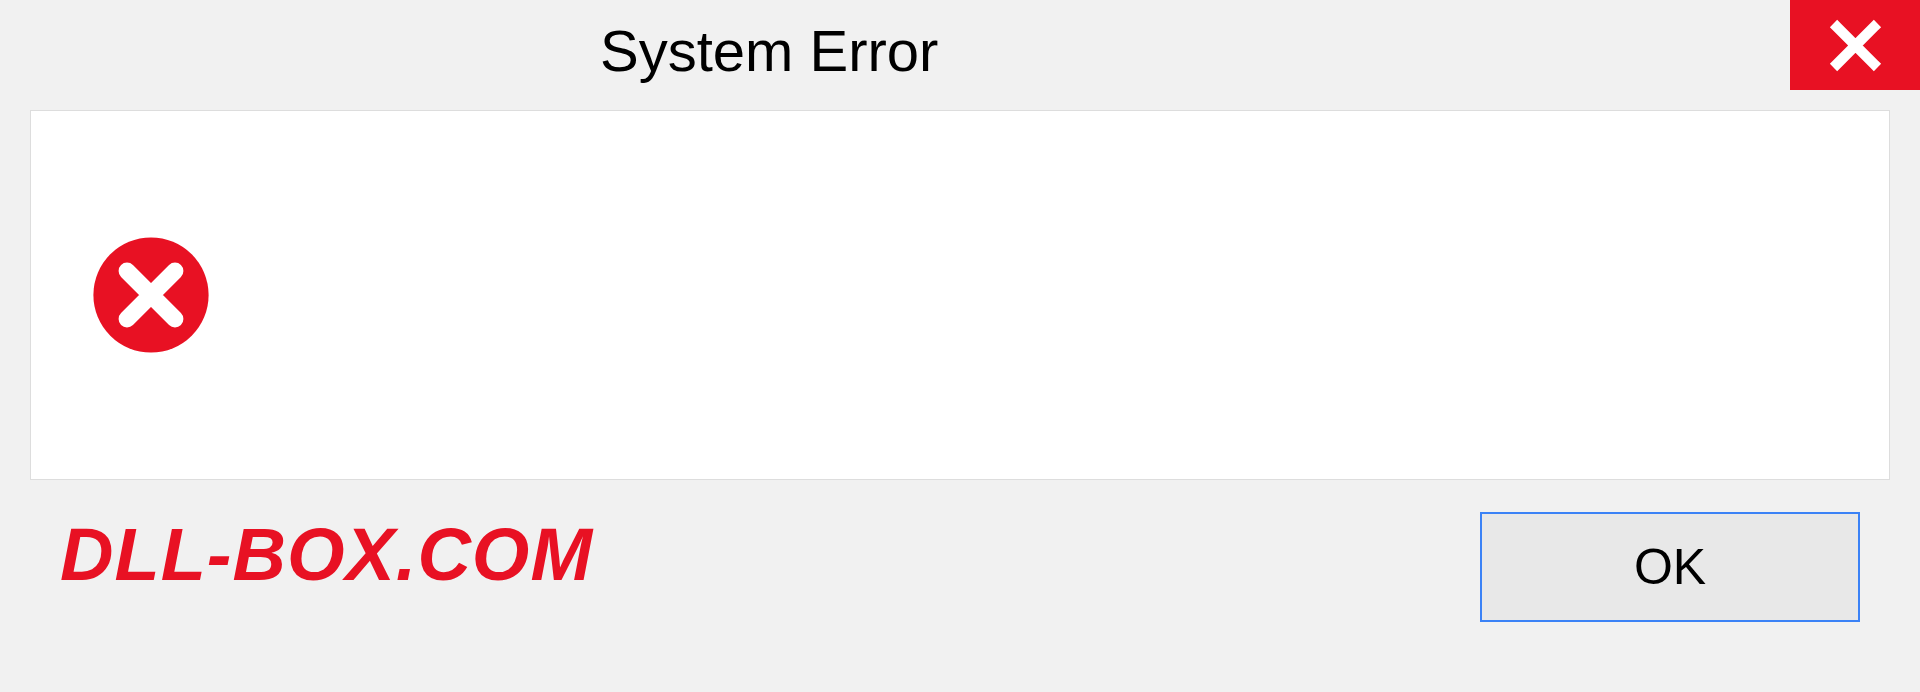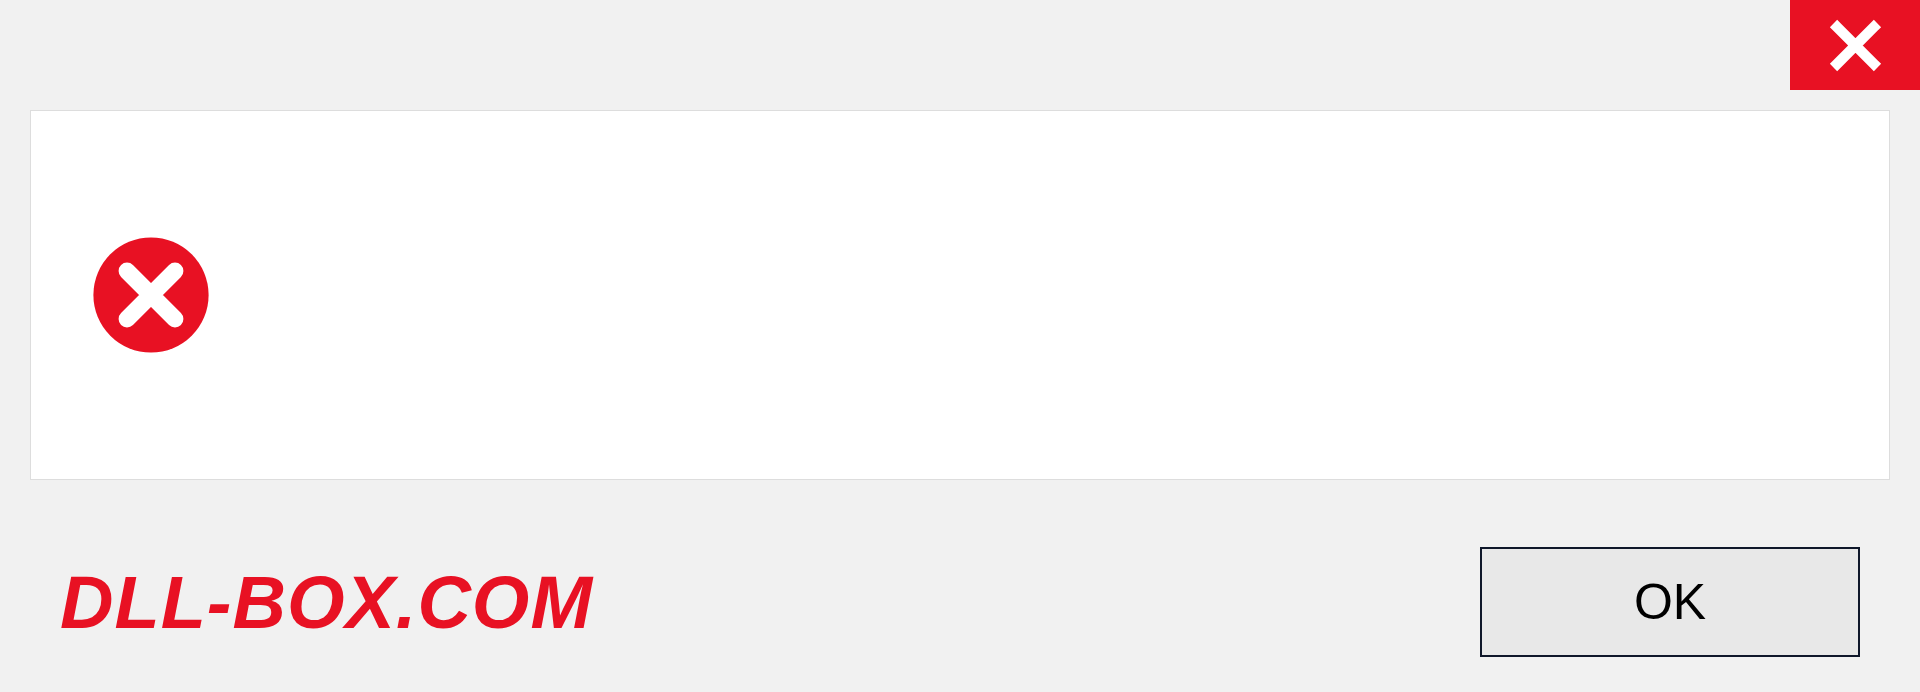--- a/index.html
+++ b/index.html
@@ -68,51 +68,51 @@
       color: #000;
       line-height: 1.35;
     }
     .footer-area {
       position: absolute;
       left: 0;
       right: 0;
       bottom: 0;
       height: 180px;
       display: flex;
-      align-items: center;
       justify-content: space-between;
       padding: 0 60px;
       gap: 46px;
     }
     .brand-text {
       font-size: 74px;
       font-weight: 900;
       font-style: italic;
       color: #e81123;
       letter-spacing: 1px;
       font-family: 'Arial Black', Arial, sans-serif;
     }
     .ok-btn {
       width: 380px;
       height: 110px;
       background: #e8e8e8;
-      border: 2px solid #0f172a;
+      border: 2px solid #3b82f6;
       font-size: 50px;
       font-family: inherit;
       color: #000;
       display: flex;
       align-items: center;
       justify-content: center;
       cursor: pointer;
     }
   </style>
 </head>
 <body>
 
 <div class="titlebar">
+  <span class="title-text">System Error</span>
   <div class="close-box">
     <svg viewBox="0 0 24 24">
       <path d="M4 4 L20 20 M20 4 L4 20" stroke="#ffffff" stroke-width="4.5" stroke-linecap="square" fill="none"></path>
     </svg>
   </div>
 </div>
 
 <div class="content-panel">
   <svg class="error-circle" viewBox="0 0 100 100">
     <circle cx="50" cy="50" r="48" fill="#e81123"></circle>

